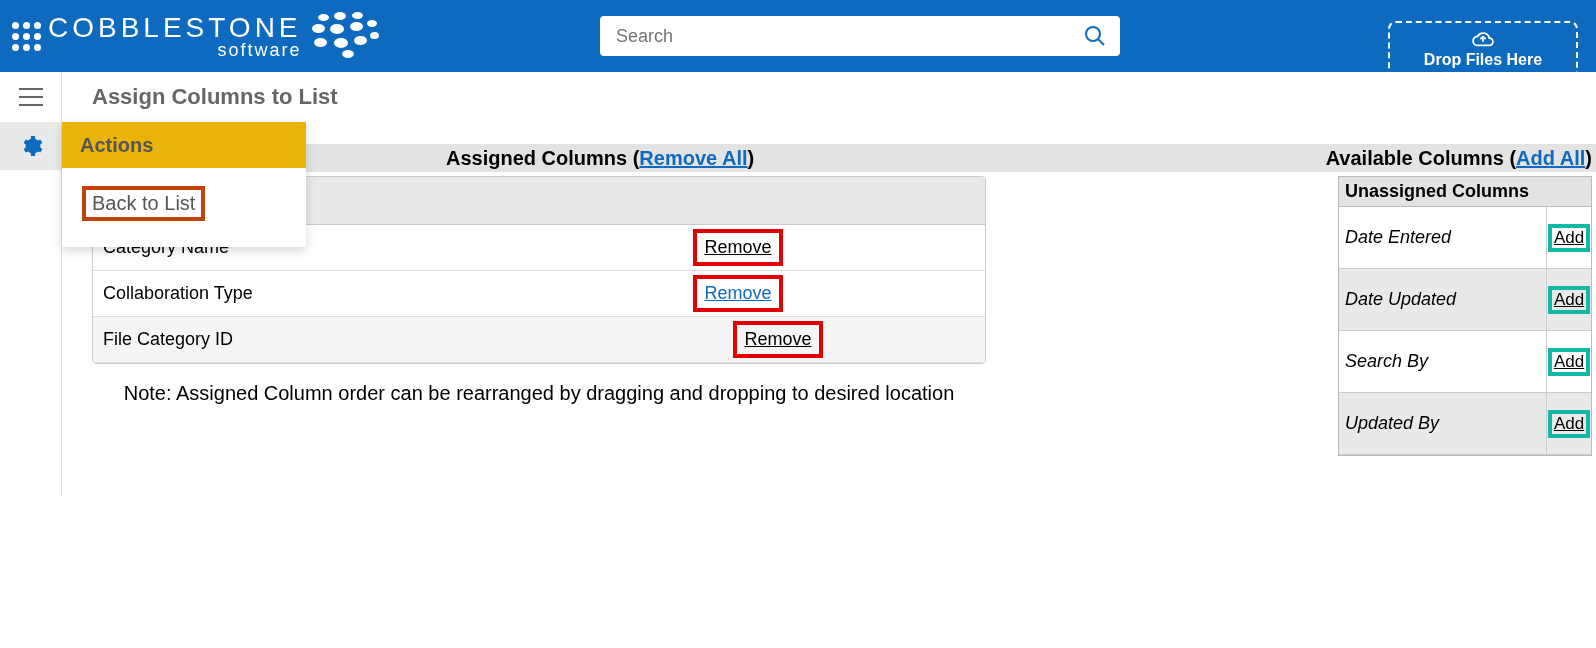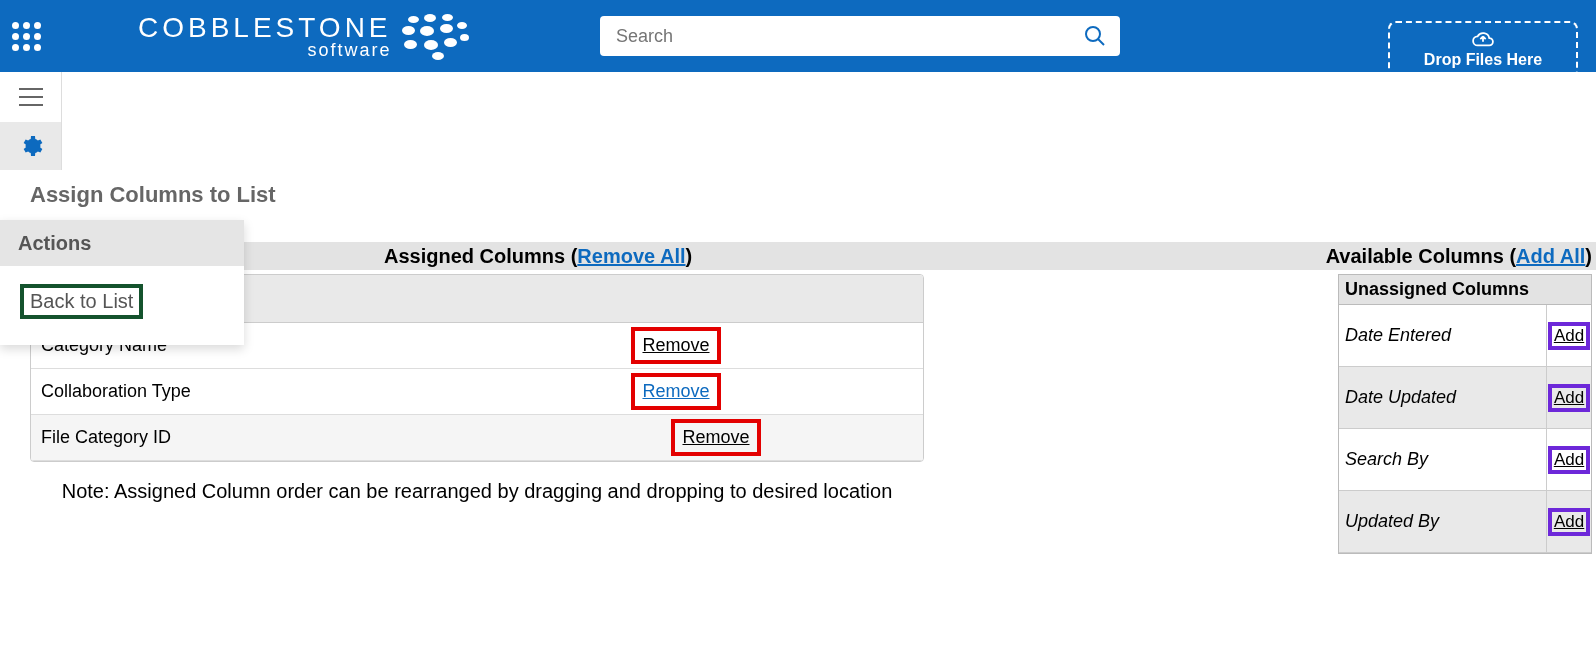--- a/index.html
+++ b/index.html
@@ -2,45 +2,45 @@
 <html><head>
 <meta charset="utf-8">
 <style>
 * { margin: 0; padding: 0; box-sizing: border-box; font-family: Arial, Helvetica, sans-serif; }
 body { width: 1596px; height: 648px; overflow: hidden; background: #fff; }
 
 
 .top-bar { background: #0d6abf; height: 72px; display: flex; align-items: center; padding: 0 12px; position: relative; }
 .apps-icon { width: 36px; display: flex; flex-wrap: wrap; gap: 4px; }
 .apps-dot { width: 7px; height: 7px; background: #fff; border-radius: 50%; }
-.logo-wrap { margin-left: 90px; display: flex; align-items: center; color: #fff; }
+.logo-wrap { display: flex; align-items: flex-start; color: #fff; }
 .logo-text { font-size: 28px; letter-spacing: 4px; font-weight: 300; }
 .logo-sub { font-size: 18px; letter-spacing: 2px; margin-top: -4px; text-align: right; font-weight: 300; }
 .logo-dots { margin-left: 10px; position: relative; width: 70px; height: 45px; }
 .logo-dots .ld { position: absolute; border-radius: 50%; background: #fff; }
 .search-wrap { position: absolute; left: 600px; top: 16px; width: 520px; height: 40px; background: #fff; border-radius: 4px; display: flex; align-items: center; }
 .search-input { flex: 1; border: none; outline: none; font-size: 18px; padding: 0 16px; color: #888; background: transparent; }
 .search-icon-wrap { width: 50px; display: flex; align-items: center; justify-content: center; }
 .drop-zone { position: absolute; right: 18px; top: 21px; width: 190px; height: 58px; border: 2px dashed #fff; border-radius: 8px; display: flex; flex-direction: column; align-items: center; justify-content: center; color: #fff; }
 .drop-zone-label { font-size: 16px; font-weight: bold; margin-top: 2px; }
 
 
-.content-row { display: flex; height: 424px; flex-direction: column; }
+.content-row { display: flex; height: 424px; }
 .left-rail { width: 62px; border-right: 1px solid #ddd; display: flex; flex-direction: column; align-items: center; }
 .menu-icon-wrap { height: 50px; width: 100%; display: flex; align-items: center; justify-content: center; }
 .gear-icon-wrap { height: 48px; width: 100%; display: flex; align-items: center; justify-content: center; background: #e9e9e9; }
 
 .main-area { flex: 1; position: relative; }
 .page-title-bar { height: 50px; display: flex; align-items: center; padding-left: 30px; font-size: 22px; font-weight: bold; color: #666; }
 
 
 .actions-panel { position: absolute; left: 0; top: 50px; width: 244px; background: #fff; box-shadow: 0 4px 10px rgba(0,0,0,0.15); z-index: 10; }
-.actions-header { background: #e5e5e5; height: 46px; display: flex; align-items: center; padding-left: 18px; font-size: 20px; font-weight: bold; color: #555; }
+.actions-header { background: #eab308; height: 46px; display: flex; align-items: center; padding-left: 18px; font-size: 20px; font-weight: bold; color: #555; }
 .actions-item-wrap { padding: 18px 20px 26px 20px; }
-.back-to-list { font-size: 20px; color: #555; text-decoration: none; border: 4px solid #14532d; padding: 2px 6px; display: inline-block; }
+.back-to-list { font-size: 20px; color: #555; text-decoration: none; border: 4px solid #c2410c; padding: 2px 6px; display: inline-block; }
 
 
 .headers-band { position: absolute; left: 244px; right: 0; top: 72px; height: 28px; background: #e3e3e3; display: flex; align-items: center; }
 .assigned-header { position: absolute; left: 140px; font-size: 20px; font-weight: bold; color: #000; }
 .available-header { position: absolute; right: 4px; font-size: 20px; font-weight: bold; color: #000; }
 .link-blue { color: #0d6abf; text-decoration: underline; cursor: pointer; }
 
 
 .assigned-table { position: absolute; left: 30px; top: 104px; width: 894px; border: 1px solid #ccc; border-radius: 4px; overflow: hidden; }
 .assigned-table .head-row { height: 48px; background: #e9e9e9; border-bottom: 1px solid #ccc; }
@@ -60,21 +60,21 @@
 .avail-head { background: #e3e3e3; padding: 4px 6px; font-size: 18px; font-weight: bold; border-bottom: 1px solid #bbb; }
 .avail-row { display: flex; align-items: stretch; border-bottom: 1px solid #ccc; }
 .avail-row:nth-child(odd) { background: #e9e9e9; }
 .avail-row:nth-child(even) { background: #fff; }
 .avail-row:nth-child(2) { background:#fff; }
 .avail-row:nth-child(3) { background:#e9e9e9; }
 .avail-row:nth-child(4) { background:#fff; }
 .avail-row:nth-child(5) { background:#e9e9e9; }
 .avail-name { flex: 1; padding: 20px 6px; font-size: 18px; border-right: 1px solid #ccc; font-style: italic; }
 .avail-add-cell { width: 44px; display: flex; align-items: center; justify-content: center; }
-.add-box { border: 4px solid #6d28d9; padding: 0 2px; text-decoration: underline; }
+.add-box { border: 4px solid #14b8a6; padding: 0 2px; text-decoration: underline; }
 .add-link { color: #000; text-decoration: underline; font-size: 17px; }
 
 svg { display: block; }
 </style>
 </head>
 <body>
 
 <div class="top-bar">
   <div class="apps-icon">
     <div class="apps-dot"></div>

